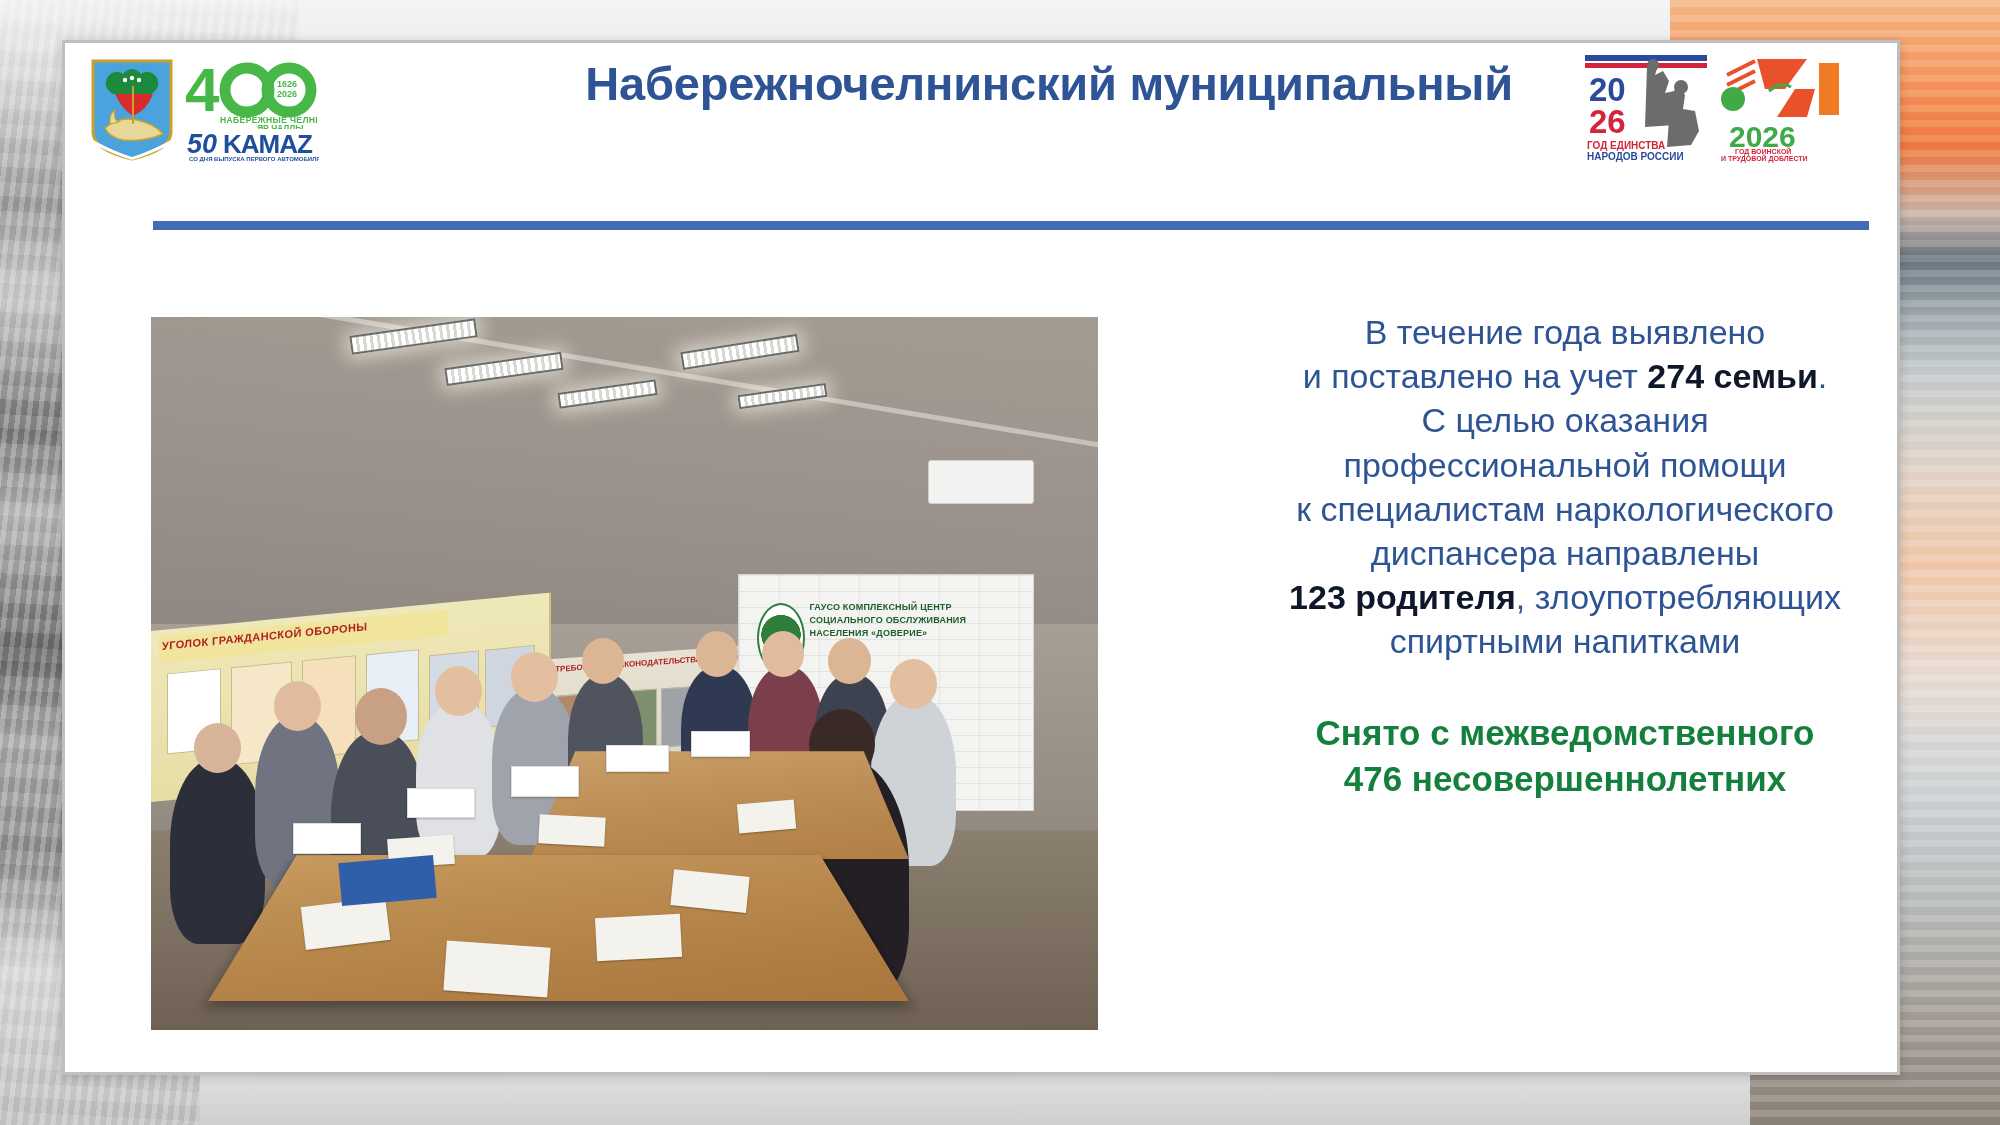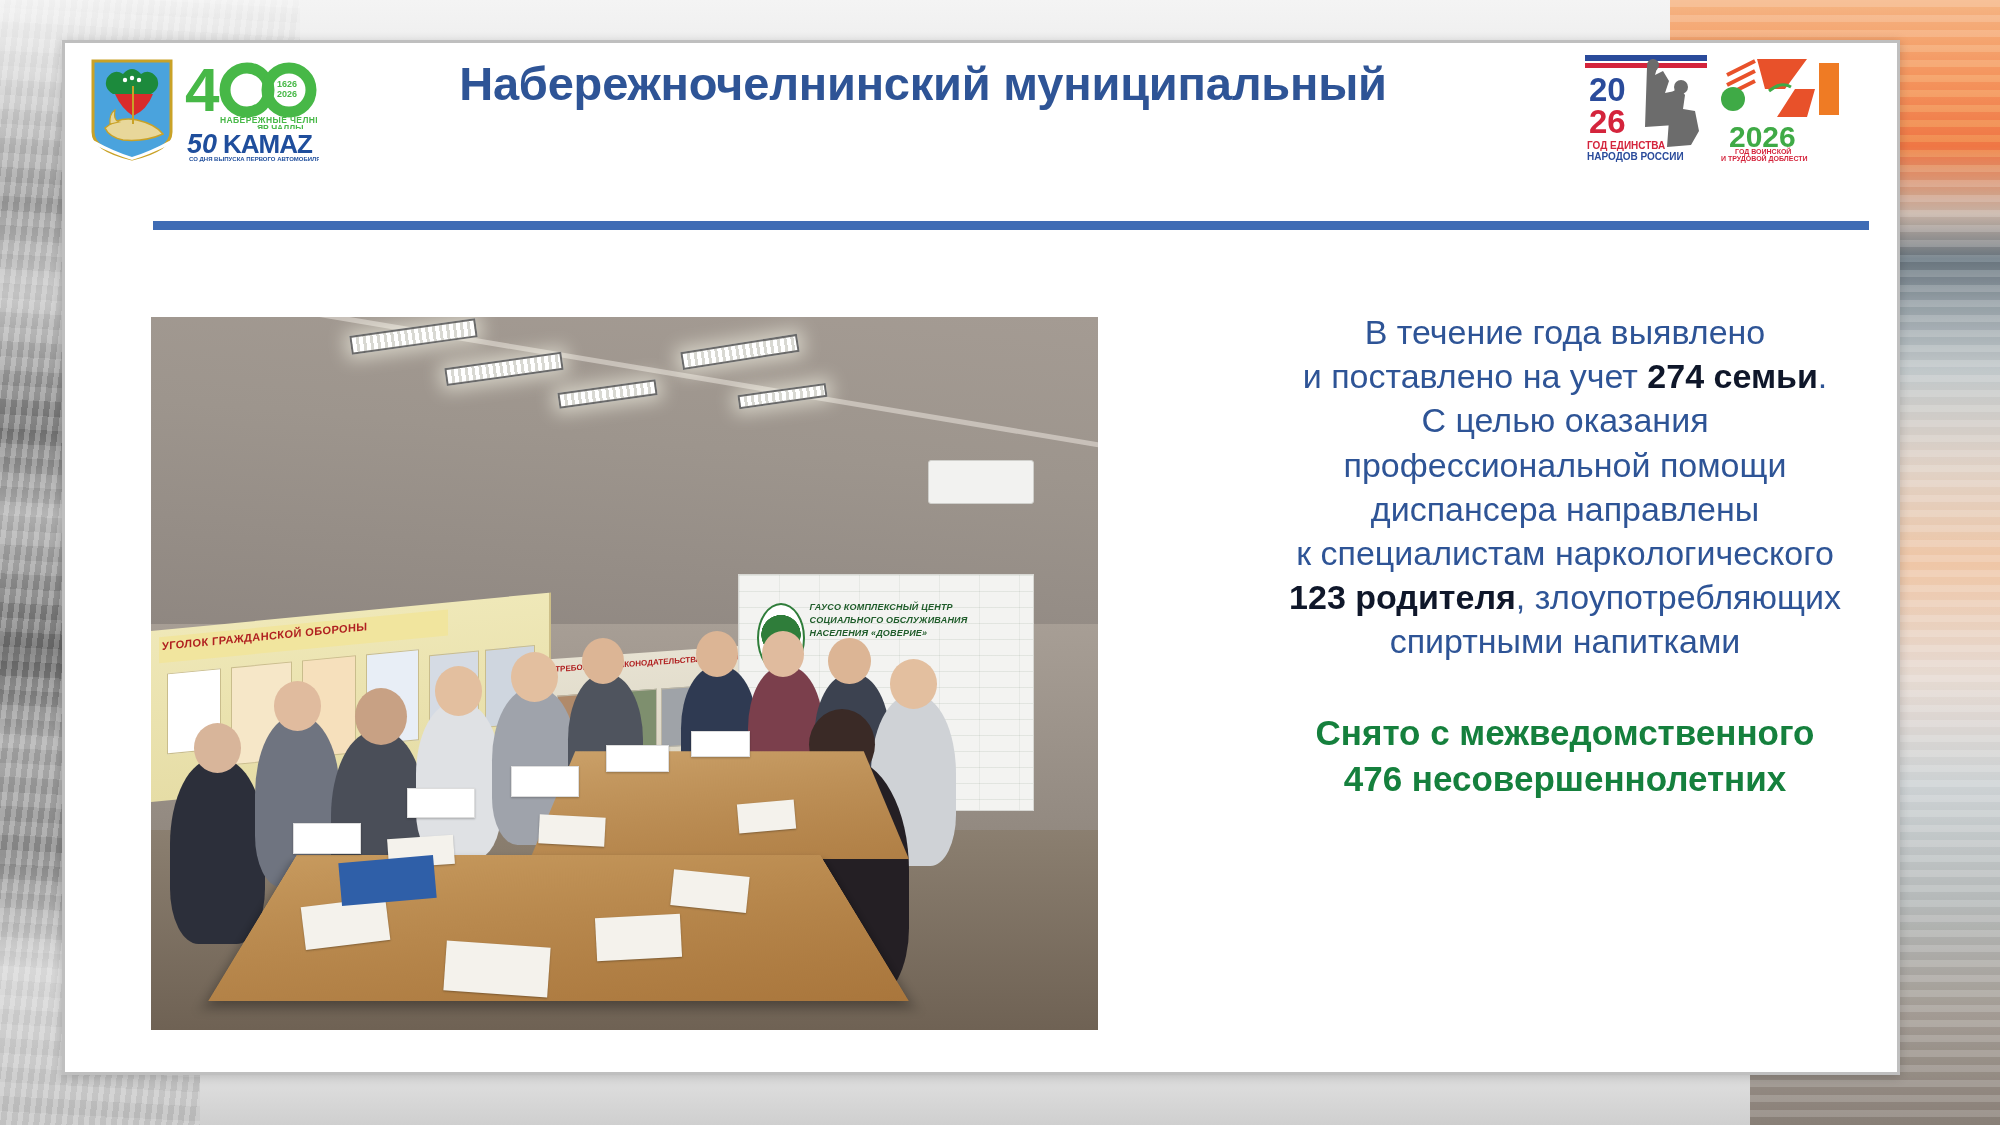--- a/index.html
+++ b/index.html
@@ -66,21 +66,21 @@
   }
   .logo-400{
     position:absolute;left:120px;top:14px;width:132px;height:72px;
   }
   .logo-kamaz{
     position:absolute;left:122px;top:84px;width:132px;height:36px;
   }
 
   .title{
     position:absolute;left:268px;top:12px;width:1180px;
-    text-align:center;
+    text-align:right;
     color:#2e5496;
     font-weight:bold;
     font-size:47px;
     line-height:1.22;
     letter-spacing:-0.2px;
   }
 
   .logo-unity{position:absolute;right:190px;top:10px;width:122px;height:110px;}
   .logo-2026{position:absolute;right:46px;top:10px;width:140px;height:112px;}
 
@@ -149,21 +149,20 @@
   .ph-board-right .pic.p1{left:4%;top:26%;width:22%;height:40%;background:#b08a6a;}
   .ph-board-right .pic.p2{left:29%;top:26%;width:22%;height:40%;background:#7e8f6e;}
   .ph-board-right .pic.p3{left:54%;top:26%;width:20%;height:40%;background:#9fa3a8;}
   .ph-board-right .pic.p4{left:77%;top:26%;width:19%;height:40%;background:#c3c7cb;}
 
   .pressboard{
     position:absolute;left:62%;top:36%;width:31%;height:33%;
     background:#f3f3f1;border:1px solid #d7d7d3;
     background-image:repeating-linear-gradient(180deg, rgba(120,140,120,.14) 0 1px, transparent 1px 16px),
                      repeating-linear-gradient(90deg, rgba(120,140,120,.10) 0 1px, transparent 1px 40px);
-    font-style:italic;
   }
   .pressboard .pb-logo{
     position:absolute;left:6%;top:12%;width:15%;height:28%;border-radius:50%;
     background:radial-gradient(circle at 50% 45%, #2f7d3a 0 46%, #fff 47% 100%);
     border:2px solid #2f7d3a;
   }
   .pressboard .pb-text{
     position:absolute;left:24%;top:11%;width:72%;
     color:#1f5c2a;font-weight:bold;font-size:9px;line-height:1.45;letter-spacing:.2px;
   }
@@ -398,22 +397,22 @@
       </div>
 
       <div class="textcol">
         <div class="para1">
           <div>В течение года выявлено</div>
           <div>
             <span>и поставлено на учет </span><span class="hl">274 семьи</span><span>.</span>
           </div>
           <div>С целью оказания</div>
           <div>профессиональной помощи</div>
+          <div>к специалистам наркологического</div>
           <div>диспансера направлены</div>
-          <div>к специалистам наркологического</div>
           <div>
             <span class="hl">123 родителя</span><span>, злоупотребляющих</span>
           </div>
           <div>спиртными напитками</div>
         </div>
 
         <div class="para2">
           <div>Снято с межведомственного</div>
           <div>476 несовершеннолетних</div>
         </div>

